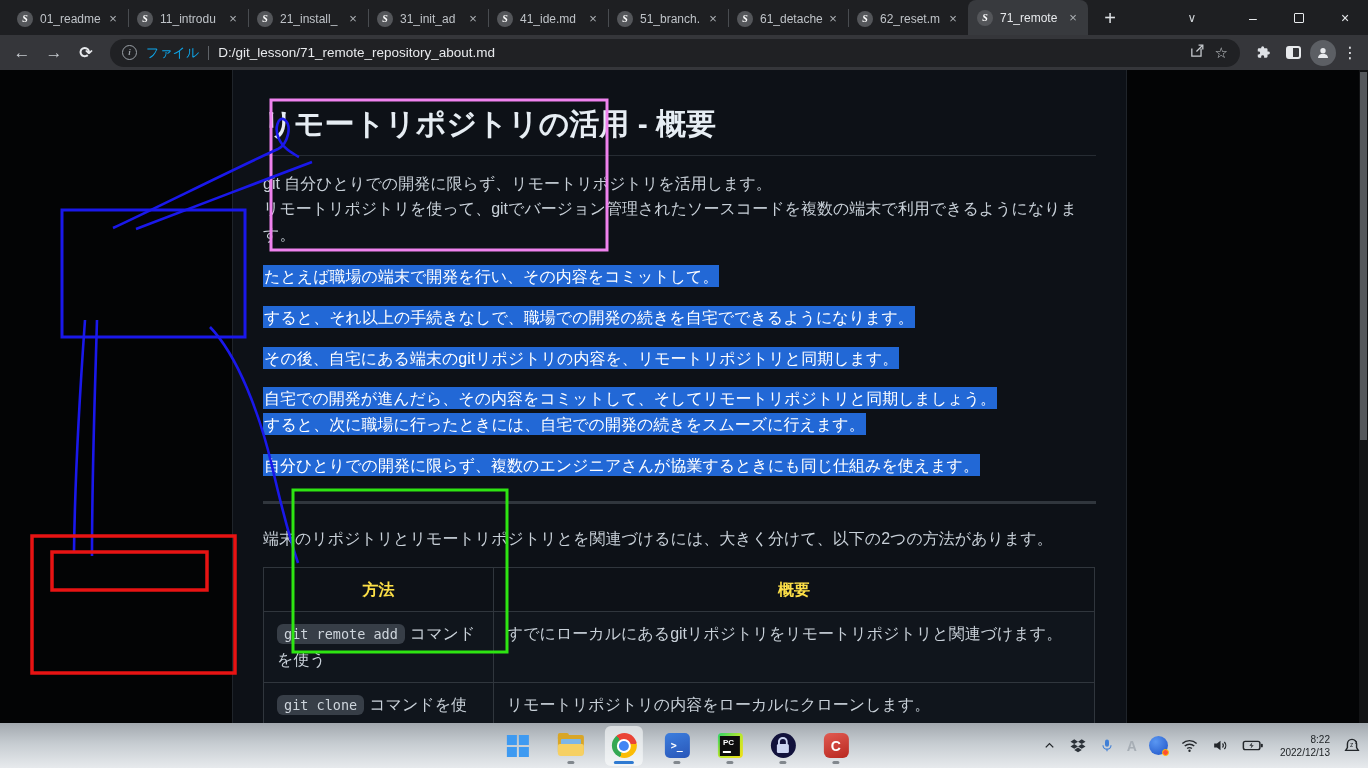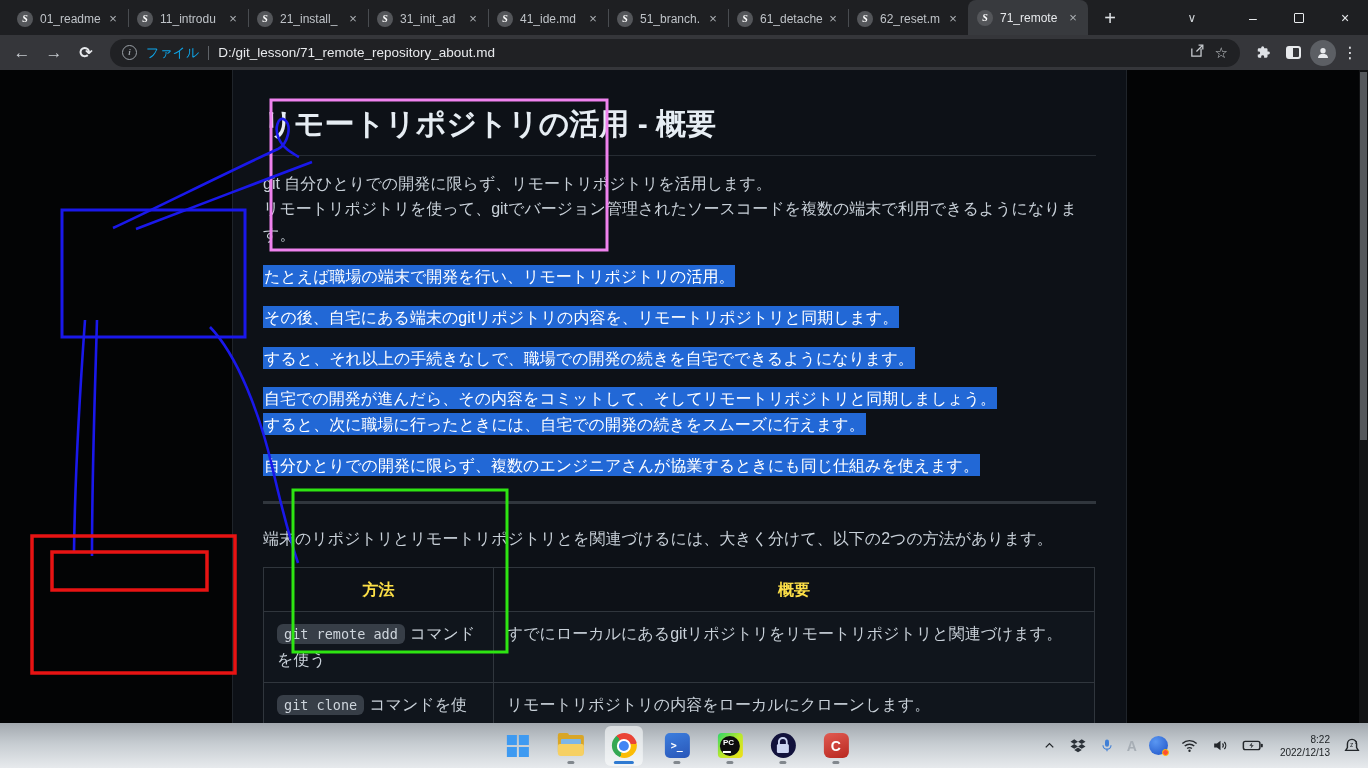--- a/index.html
+++ b/index.html
@@ -71,21 +71,21 @@
   .folder { position:relative; width:26px; height:21px; }
   .folder .back { position:absolute; left:0; top:0; width:26px; height:19px; background:#d9a627; border-radius:2px; }
   .folder .tabzone { position:absolute; left:0; top:-2px; width:11px; height:6px; background:#d9a627; border-radius:2px 2px 0 0; }
   .folder .file { position:absolute; left:3px; top:4px; width:20px; height:8px; background:#7db6e8; border-radius:1px; }
   .folder .front { position:absolute; left:0; bottom:0; width:26px; height:12px; background:#f6d063; border-radius:2px 2px 3px 3px; }
   .chrome-logo { position:relative; width:25px; height:25px; border-radius:50%; background:conic-gradient(from -40deg,#ea4335 0 120deg,#fbbc05 120deg 240deg,#34a853 240deg 360deg); }
   .chrome-logo::before { content:""; position:absolute; inset:5.5px; border-radius:50%; background:#fff; }
   .chrome-logo::after { content:""; position:absolute; inset:7.5px; border-radius:50%; background:#4285f4; }
   .terminal { width:25px; height:25px; border-radius:5px; background:linear-gradient(160deg,#3c7ede,#2956b8); color:#fff; font:700 10px "DejaVu Sans Mono",monospace; display:grid; place-items:center; }
   .pycharm { width:25px; height:25px; border-radius:4px; background:linear-gradient(135deg,#2bd56a 0%,#b8e92c 50%,#f2df16 100%); position:relative; }
-  .pycharm .inner { position:absolute; inset:2.5px; background:#0d0d0d; border-radius:10px; color:#fff; font:800 8px "Liberation Sans",sans-serif; padding:2px 0 0 3px; }
+  .pycharm .inner { position:absolute; inset:2.5px; background:#0d0d0d; border-radius:0; color:#fff; font:800 8px "Liberation Sans",sans-serif; padding:2px 0 0 3px; }
   .pycharm .inner::after { content:""; position:absolute; left:3px; bottom:3px; width:8px; height:1.6px; background:#fff; }
   .keepass { width:25px; height:25px; border-radius:50%; background:#12123c; position:relative; }
   .keepass .shackle { position:absolute; left:7.5px; top:4px; width:10px; height:9px; border:2.2px solid #ccd5f2; border-bottom:none; border-radius:5px 5px 0 0; }
   .keepass .lockbody { position:absolute; left:6.5px; top:11px; width:12px; height:9px; background:#ccd5f2; border-radius:1.5px; }
   .camtasia { width:25px; height:25px; border-radius:6px; background:linear-gradient(160deg,#e15b52,#b8271f); color:#fff; font:800 14px "Liberation Sans",sans-serif; display:grid; place-items:center; }
   .tray { position:absolute; right:6px; top:0; height:45px; display:flex; align-items:center; gap:12px; }
   .tray-ime { color:#a7aeb5; font-size:14px; font-weight:700; }
   .globe { position:relative; width:19px; height:19px; border-radius:50%; background:radial-gradient(circle at 35% 30%,#5a97f2,#1d52c6); }
   .globe .dot { position:absolute; right:-1px; bottom:-1px; width:7px; height:7px; border-radius:50%; background:#ff4d35; border:1.5px solid #ffc400; }
   .clock { text-align:right; font-size:10px; line-height:1.3; color:#1c2023; margin-left:4px; }
@@ -206,23 +206,23 @@
           <path d="M4.5 19.5c0-4 3.4-6.3 7.5-6.3s7.5 2.3 7.5 6.3z"></path>
         </svg>
       </span>
     <span class="dots">⋮</span>
   </div>
 
   <div class="page">
     <div class="content">
       <h1>リモートリポジトリの活用 - 概要</h1>
       <p><span>git 自分ひとりでの開発に限らず、リモートリポジトリを活用します。</span><br><span>リモートリポジトリを使って、gitでバージョン管理されたソースコードを複数の端末で利用できるようになります。</span></p>
-      <p><span class="sel">たとえば職場の端末で開発を行い、リモートリポジトリの活用。</span><br></p>
+      <p><span class="sel">たとえば職場の端末で開発を行い、その内容をコミットして。</span><br></p>
+      <p><span class="sel">すると、それ以上の手続きなしで、職場での開発の続きを自宅でできるようになります。</span></p>
       <p><span class="sel">その後、自宅にある端末のgitリポジトリの内容を、リモートリポジトリと同期します。</span></p>
-      <p><span class="sel">すると、それ以上の手続きなしで、職場での開発の続きを自宅でできるようになります。</span></p>
       <p><span class="sel">自宅での開発が進んだら、その内容をコミットして、そしてリモートリポジトリと同期しましょう。</span><br><span class="sel">すると、次に職場に行ったときには、自宅での開発の続きをスムーズに行えます。</span></p>
       <p><span class="sel">自分ひとりでの開発に限らず、複数のエンジニアさんが協業するときにも同じ仕組みを使えます。</span></p>
       <hr>
       <p>端末のリポジトリとリモートリポジトリとを関連づけるには、大きく分けて、以下の2つの方法があります。</p>
       <table class="md-table">
         <colgroup>
             <col style="width:230px">
             <col style="width:602px">
           </colgroup>
         <thead>

